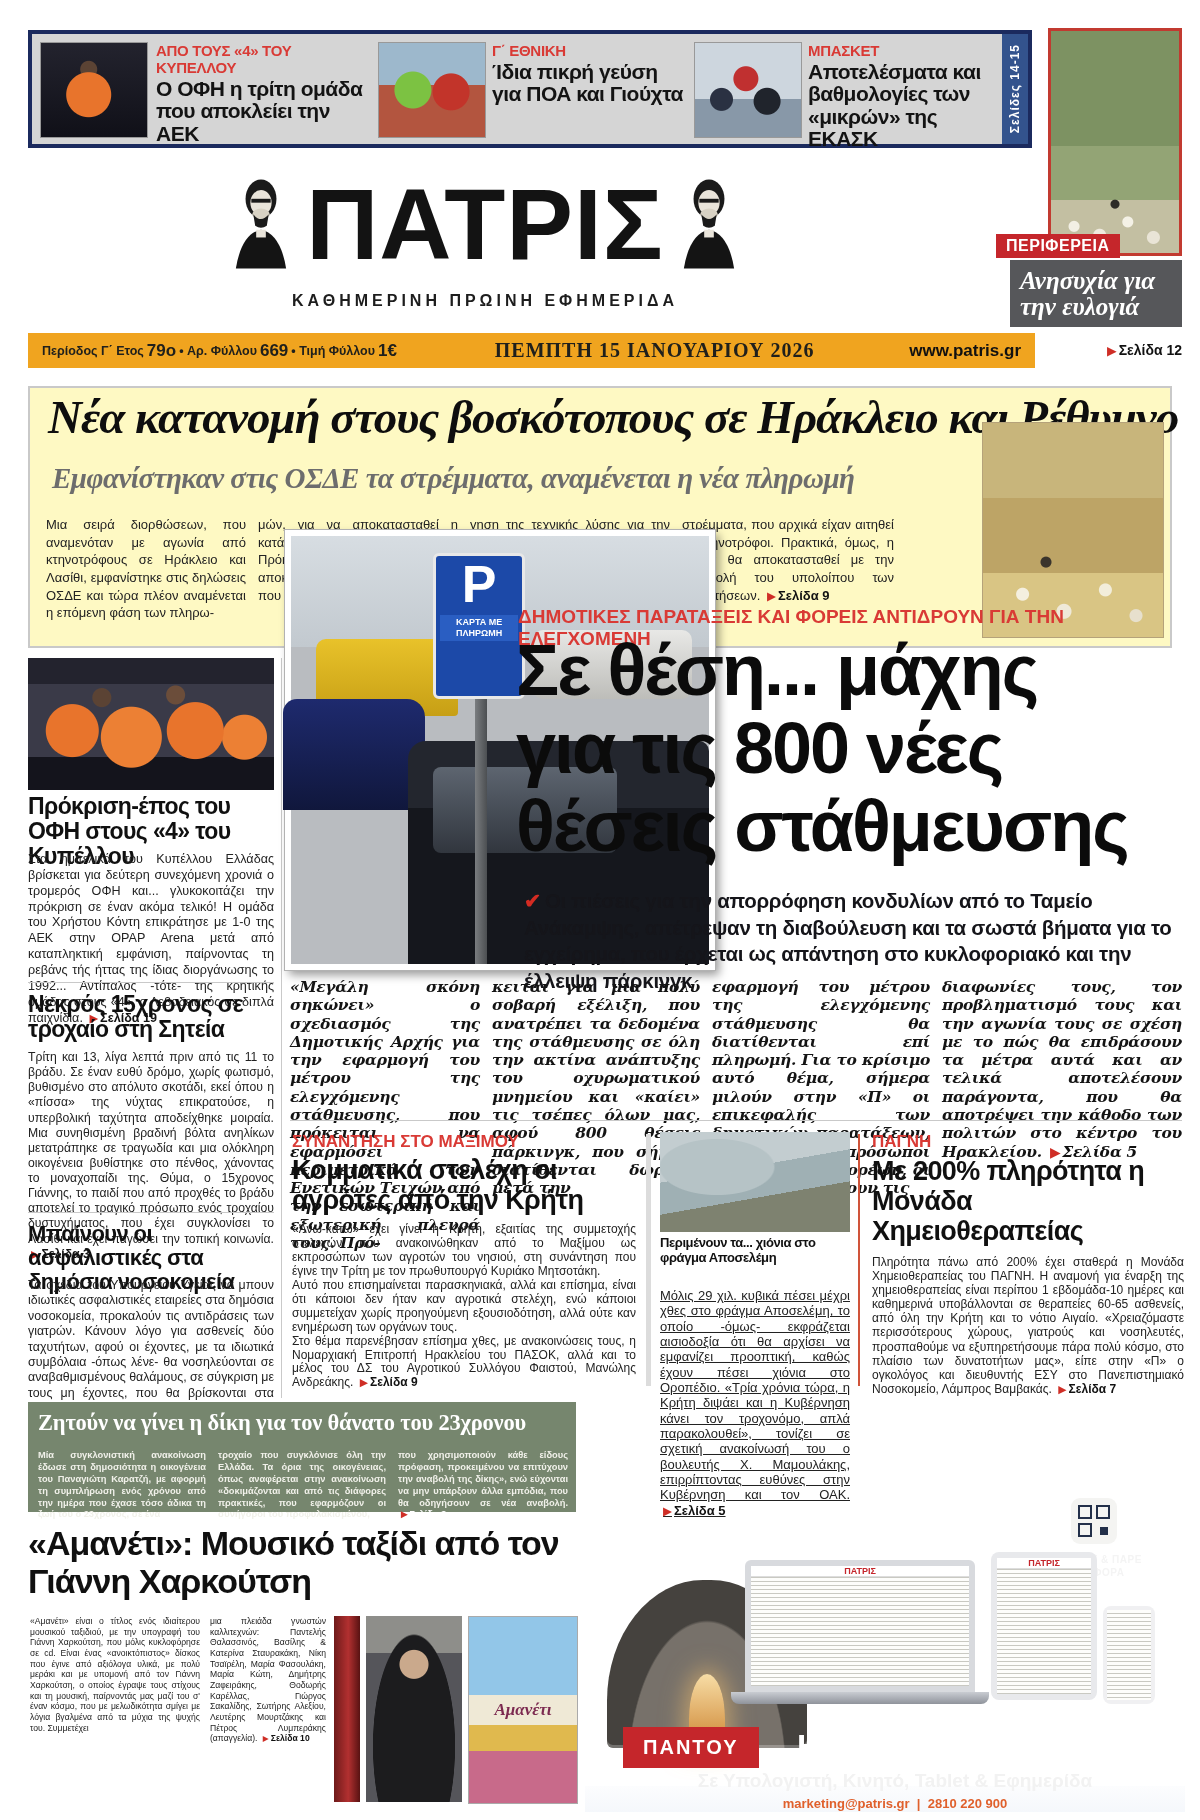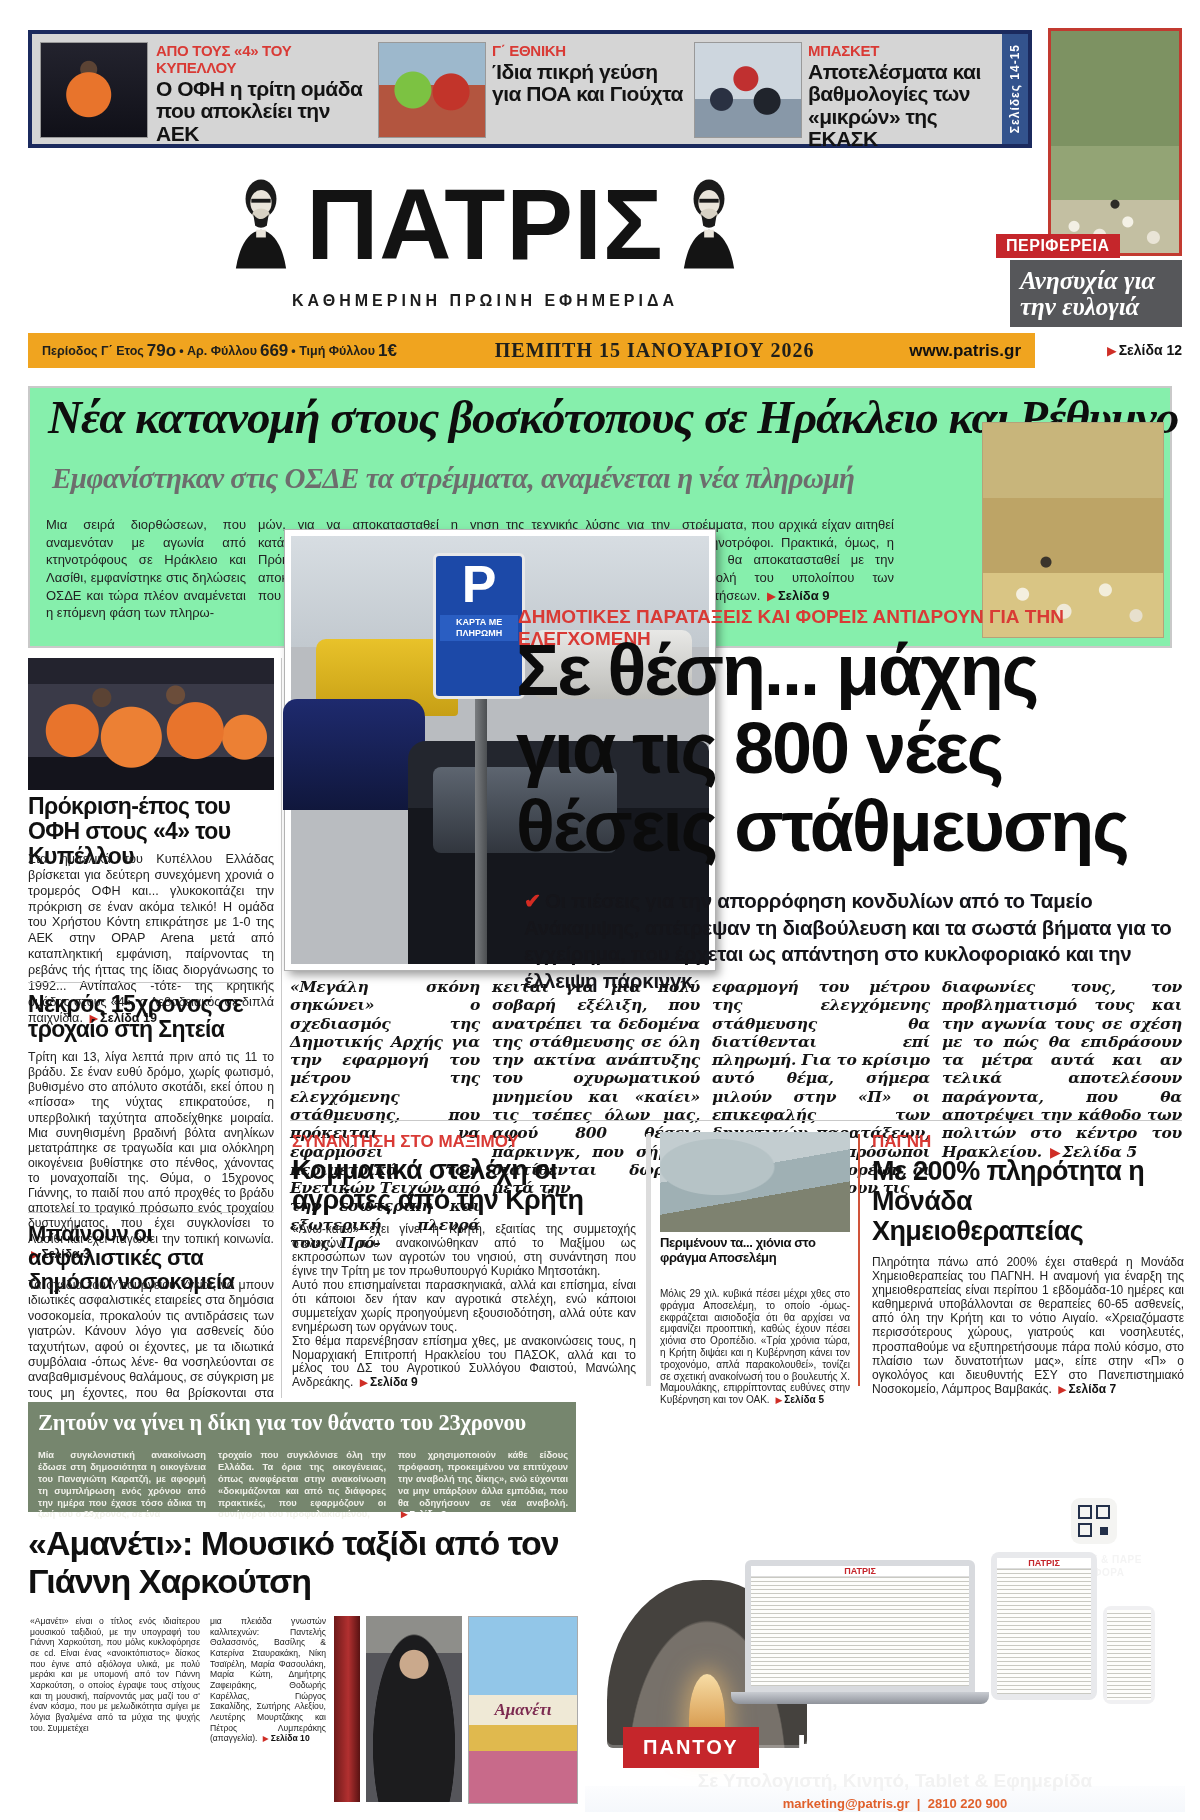--- a/index.html
+++ b/index.html
@@ -34,21 +34,21 @@
   .masthead{left:110px;top:158px;width:750px;height:132px;display:flex;align-items:center;justify-content:center;gap:16px;}
   .logo{font-size:100px;font-weight:900;letter-spacing:1px;color:#131313;line-height:1;}
   .subtitle{left:110px;top:292px;width:750px;text-align:center;font-size:16px;font-weight:700;letter-spacing:4px;color:#1d1d1d;}
   
   .infobar{left:28px;top:333px;width:1007px;height:35px;background:#f0a41f;display:flex;align-items:center;
      box-sizing:border-box;padding:0 14px;font-size:12.5px;font-weight:700;color:#20201c;}
   .infobar .num{font-size:17px;font-weight:800;margin:0 3px;}
   .infobar .date{flex:1;text-align:center;font-family:"Liberation Serif",serif;font-size:20px;font-weight:700;letter-spacing:1px;}
   .infobar .site{font-size:17px;font-weight:800;color:#111;}
   
-  .leadbox{left:28px;top:386px;width:1144px;height:262px;border:2px solid #c9c9c9;box-sizing:border-box;background:#86efac;}
+  .leadbox{left:28px;top:386px;width:1144px;height:262px;border:2px solid #c9c9c9;box-sizing:border-box;background:#fef9c3;}
   .lead-h{position:absolute;left:18px;top:2px;width:1105px;font-family:"Liberation Serif",serif;
      font-style:italic;font-weight:700;font-size:47px;letter-spacing:-1px;color:#0e0e0e;white-space:nowrap;}
   .lead-sub{position:absolute;left:22px;top:74px;font-family:"Liberation Serif",serif;font-style:italic;
      font-weight:700;font-size:29px;color:#6d6d6d;letter-spacing:-.5px;white-space:nowrap;}
   .lead-col{position:absolute;top:128px;width:200px;font-size:13px;line-height:1.36;text-align:justify;color:#222;}
   .ph-sheep-lead{position:absolute;left:952px;top:34px;width:180px;height:214px;border:1px solid #b5a27a;
      background:
        radial-gradient(circle at 22% 80%, #f4efdf 0 6px, transparent 7px),
        radial-gradient(circle at 45% 88%, #efe9d8 0 7px, transparent 8px),
        radial-gradient(circle at 68% 78%, #f2edda 0 6px, transparent 7px),
@@ -296,21 +296,21 @@
     <div class="body" style="font-size:12px;line-height:1.16;margin-top:8px;">«Άνω-κάτω» έχει γίνει η Κρήτη, εξαιτίας της συμμετοχής στελεχών που ανακοινώθηκαν από το Μαξίμου ως εκπροσώπων των αγροτών του νησιού, στη συνάντηση που έγινε την Τρίτη με τον πρωθυπουργό Κυριάκο Μητσοτάκη.</div>
     <div class="body" style="font-size:12px;line-height:1.16;">Αυτό που επισημαίνεται παρασκηνιακά, αλλά και επίσημα, είναι ότι κάποιοι δεν ήταν καν αγροτικά στελέχη, ενώ κάποιοι συμμετείχαν χωρίς προηγούμενη εξουσιοδότηση, αλλά ούτε καν ενημέρωση των οργάνων τους.</div>
     <div class="body" style="font-size:12px;line-height:1.16;">
       <span>Στο θέμα παρενέβησαν επίσημα χθες, με ανακοινώσεις τους, η Νομαρχιακή Επιτροπή Ηρακλείου του ΠΑΣΟΚ, αλλά και το μέλος του ΔΣ του Αγροτικού Συλλόγου Φαιστού, Μανώλης Ανδρεάκης.</span>
       <span class="pm"><span class="arr">▶</span><b>Σελίδα 9</b></span>
     </div>
   </div>
   <div class="abs" style="left:646px;top:1134px;width:5px;height:252px;background:#dcdcdc;"></div>
   <div class="abs ph ph-dam"></div>
   <div class="abs headline" style="left:660px;top:1236px;width:192px;font-size:13px;line-height:1.12;letter-spacing:-.4px;">Περιμένουν τα... χιόνια στο φράγμα Αποσελέμη</div>
-  <div class="abs body" style="left:660px;top:1288px;width:190px;font-size:10px;line-height:1.18;">
+  <div class="abs body" style="left:660px;top:1288px;width:190px;font-size:13px;line-height:1.18;text-decoration:underline;">
     <span>Μόλις 29 χιλ. κυβικά πέσει μέχρι χθες στο φράγμα Αποσελέμη, το οποίο -όμως- εκφράζεται αισιοδοξία ότι θα αρχίσει να εμφανίζει προοπτική, καθώς έχουν πέσει χιόνια στο Οροπέδιο. «Τρία χρόνια τώρα, η Κρήτη διψάει και η Κυβέρνηση κάνει τον τροχονόμο, απλά παρακολουθεί», τονίζει σε σχετική ανακοίνωσή του ο βουλευτής Χ. Μαμουλάκης, επιρρίπτοντας ευθύνες στην Κυβέρνηση και τον ΟΑΚ.</span>
     <span class="pm"><span class="arr">▶</span><b>Σελίδα 5</b></span>
   </div>
   <div class="abs" style="left:858px;top:1134px;width:2px;height:252px;background:#d0543a;"></div>
   <div class="abs" style="left:872px;top:1132px;width:312px;">
     <div class="lkick">ΠΑΓΝΗ</div>
     <div class="headline" style="font-size:27px;line-height:1.12;margin-top:4px;">Με 200% πληρότητα η Μονάδα Χημειοθεραπείας</div>
     <div class="body" style="font-size:12px;line-height:1.18;margin-top:8px;">
       <span>Πληρότητα πάνω από 200% έχει σταθερά η Μονάδα Χημειοθεραπείας του ΠΑΓΝΗ. Η αναμονή για έναρξη της χημειοθεραπείας είναι περίπου 1 εβδομάδα-10 ημέρες και καθημερινά υποβάλλονται σε θεραπείες 60-65 ασθενείς, από όλη την Κρήτη και το νότιο Αιγαίο. «Χρειαζόμαστε περισσότερους χώρους, γιατρούς και νοσηλευτές, προσπαθούμε να εξυπηρετήσουμε πάρα πολύ κόσμο, στο πλαίσιο των δυνατοτήτων μας», είπε στην «Π» ο ογκολόγος και διευθυντής ΕΣΥ στο Πανεπιστημιακό Νοσοκομείο, Λάμπρος Βαμβακάς.</span>
       <span class="pm"><span class="arr">▶</span><b>Σελίδα 7</b></span>

